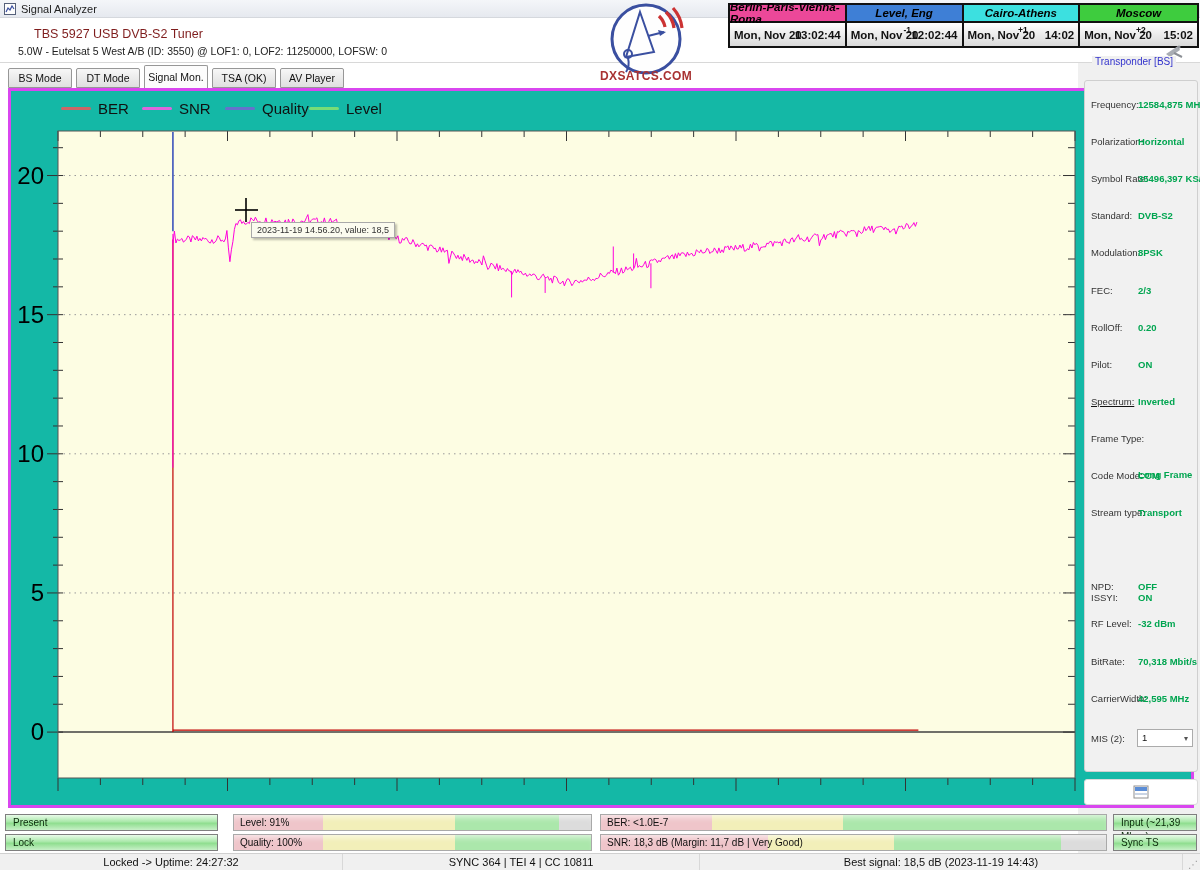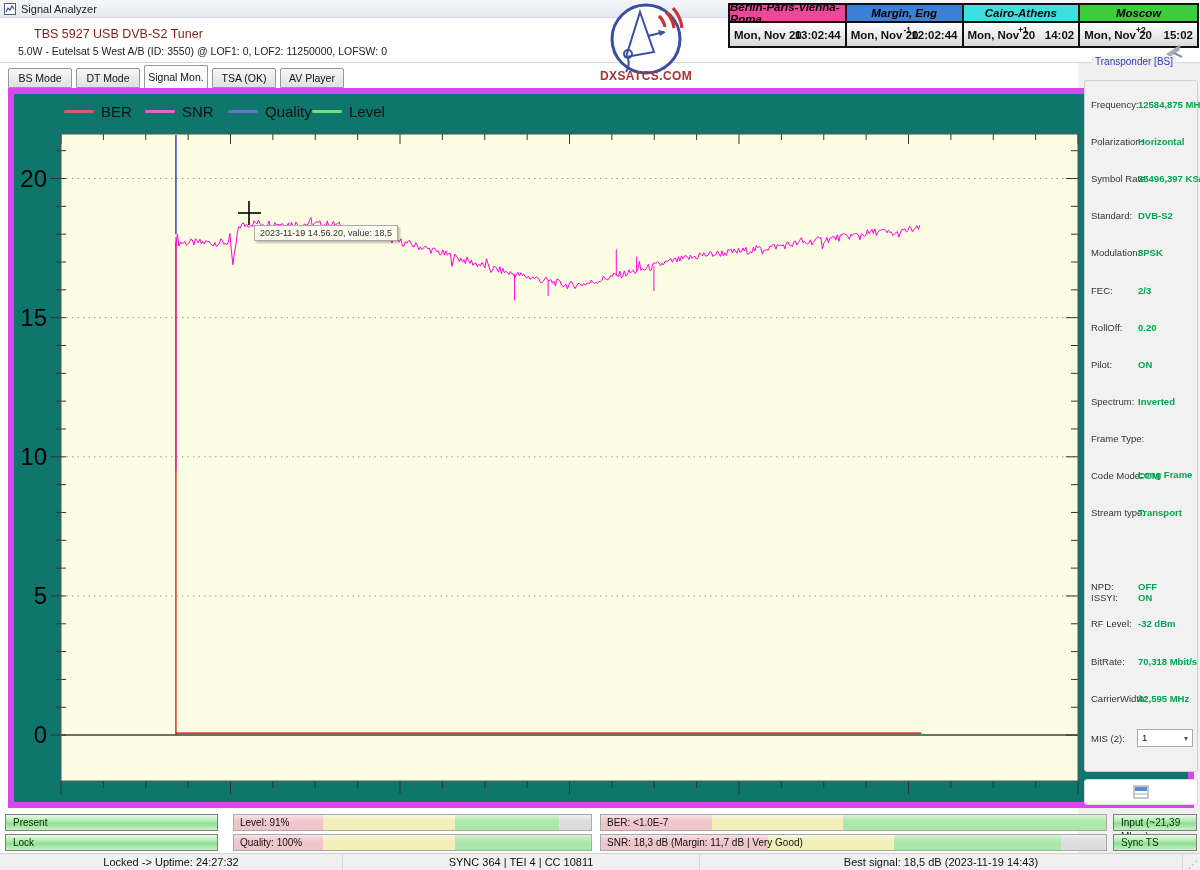--- a/index.html
+++ b/index.html
@@ -34,21 +34,21 @@
 
   
   .tabs { position:absolute; left:8px; top:68px; height:21px; display:flex; gap:4px; }
   .tab { width:64px; height:20px; font-size:10.5px; color:#111; text-align:center; line-height:19px;
          background:linear-gradient(#F7F7F7,#DFDFDF); border:1px solid #979797; border-radius:2px 2px 0 0;
          cursor:default; }
   .tab.active { background:#FCFCFC; height:23px; margin-top:-3px; line-height:22px; border-bottom:none; }
 
   
   .chart-region { position:absolute; left:8px; top:88px; width:1186px; height:720px;
-                  background:#0f766e; border:6px solid #d946ef; }
+                  background:#14b8a6; border:3px solid #d946ef; }
   .legend { position:absolute; left:0; top:4px; height:26px; width:100%; }
   .legend-item { position:absolute; top:0; height:26px; display:flex; align-items:center; gap:7px; }
   .legend-line { width:30px; height:3px; border-radius:2px; }
   .legend-label { font-size:15px; color:#101010; }
   #chart-svg { position:absolute; left:0; top:0; }
   .chart-tooltip { position:absolute; left:240px; top:131px; white-space:nowrap;
                    background:#FBFBEF; border:1px solid #A9A9A9; box-shadow:2px 2px 2px rgba(0,0,0,.25);
                    font-size:9px; color:#333; padding:2px 5px; }
 
   
@@ -115,21 +115,21 @@
   <div class="clock-col">
     <div class="clock-head" style="background: #ec4899;">Berlin-Paris-Vienna-Roma</div>
     <div class="clock-time">
       <span class="clock-date">Mon, Nov 20</span>
       <span class="clock-off"></span>
       <span class="clock-hhmm">13:02:44</span>
     </div>
   </div>
 
   <div class="clock-col">
-    <div class="clock-head" style="background: rgb(62, 127, 214);">Margin, Eng</div>
+    <div class="clock-head" style="background: rgb(62, 127, 214);">Level, Eng</div>
     <div class="clock-time">
       <span class="clock-date">Mon, Nov 20</span>
       <span class="clock-off">-1</span>
       <span class="clock-hhmm">12:02:44</span>
     </div>
   </div>
 
   <div class="clock-col">
     <div class="clock-head" style="background: rgb(60, 224, 224);">Cairo-Athens</div>
     <div class="clock-time">
@@ -347,21 +347,21 @@
   <div class="tp-row" style="top: 241px;">
     <span class="tp-label">RollOff:</span>
     <span class="tp-value" style="color: rgb(0, 165, 80);">0.20</span>
   </div>
 
   <div class="tp-row" style="top: 278px;">
     <span class="tp-label">Pilot:</span>
     <span class="tp-value" style="color: rgb(0, 165, 80);">ON</span>
   </div>
 
-  <div class="tp-row" style="top: 315px;">
+  <div class="tp-row" style="top: 315px; text-decoration: underline;">
     <span class="tp-label">Spectrum:</span>
     <span class="tp-value" style="color: rgb(0, 165, 80);">Inverted</span>
   </div>
 
   <div class="tp-row" style="top: 352px;">
     <span class="tp-label">Frame Type:</span>
     <span class="tp-value" style="color: rgb(0, 165, 80); margin-top: 36px;">Long Frame</span>
   </div>
 
   <div class="tp-row" style="top: 389px;">

